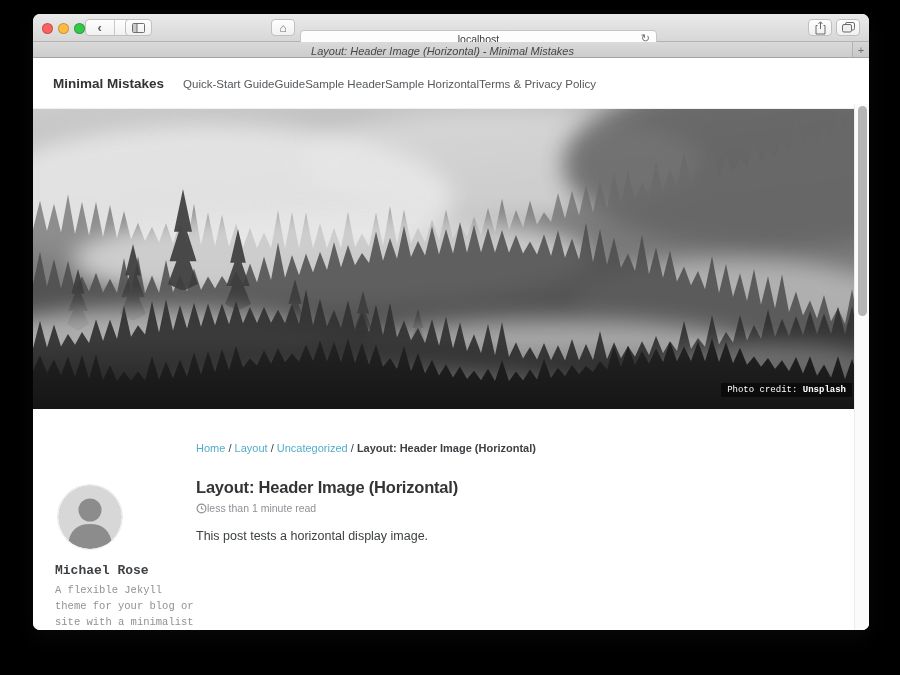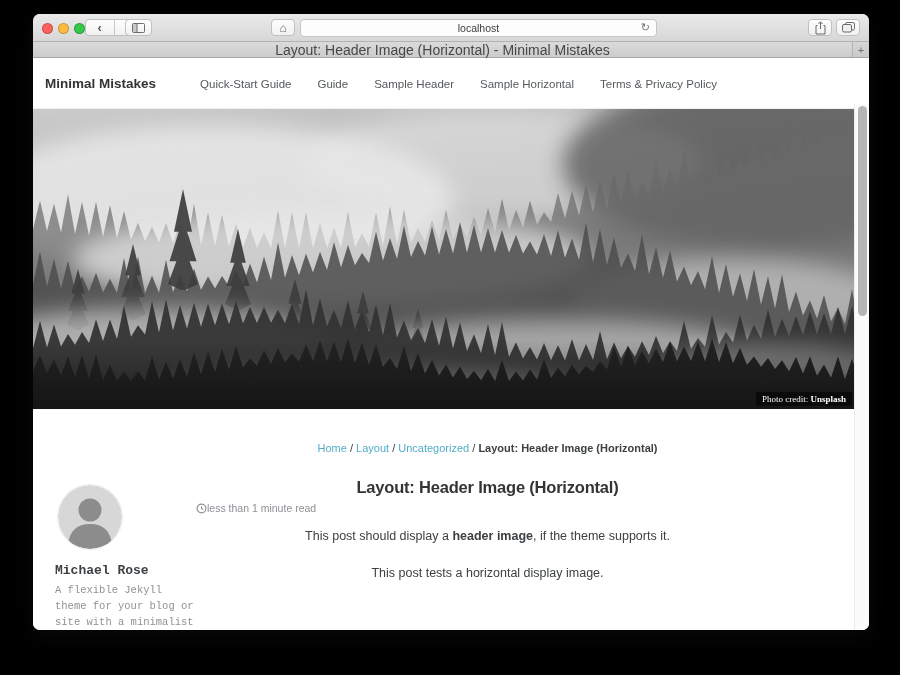--- a/index.html
+++ b/index.html
@@ -17,55 +17,55 @@
   .light { width:11px; height:11px; border-radius:50%; border:0.5px solid rgba(0,0,0,.2); }
   .tbtn { position:absolute; top:5px; height:17px; border:1px solid #c0c0c0; border-radius:4px;
     background:linear-gradient(#fefefe,#f1f1f1); color:#606060;
     display:flex; align-items:center; justify-content:center; font-size:11px; }
   .seg { left:52px; width:58px; padding:0; }
   .seg .cell { flex:1; height:100%; display:flex; align-items:center; justify-content:center;
     font-size:13px; font-weight:bold; color:#5a5a5a; }
   .seg .cell + .cell { border-left:1px solid #c9c9c9; color:#b0b0b0; }
   .sidebar-btn { left:92px; width:27px; }
   .home-btn { left:238px; width:24px; font-size:12px; color:#6e6e6e; }
-  .urlfield { position:absolute; left:267px; top:5px; width:357px; height:18px;
+  .urlfield { position:absolute; left:267px; top:16px; width:357px; height:18px;
     background:#fdfdfd; border:1px solid #c5c5c5; border-radius:4px;
     display:flex; align-items:center; justify-content:center;
     font-size:10.5px; color:#3c3c3c; }
   .reload { position:absolute; right:6px; top:1px; font-size:11px; color:#6e6e6e; }
   .share-btn { left:775px; width:24px; }
   .tabs-btn { left:803px; width:24px; }
 
   
   .tabbar { position:relative; height:16px; background:linear-gradient(#d6d6d6,#c9c9c9);
     border-bottom:1px solid #a5a5a5; }
-  .tab { position:absolute; inset:0 17px 0 0; display:flex; align-items:center;
-    justify-content:center; font-size:14px; color:#474747; background:linear-gradient(#dadada,#cccccc); }
+  .tab { position:absolute; inset:0 17px 0 0; display:flex; align-items:flex-end;
+    justify-content:center; font-size:11px; color:#474747; background:linear-gradient(#dadada,#cccccc);font-style:italic; }
   .newtab { position:absolute; right:0; top:0; width:17px; height:100%;
     border-left:1px solid #b2b2b2; display:flex; align-items:center; justify-content:center;
     font-size:11px; color:#6e6e6e; }
 
   
   .page { position:absolute; top:45px; left:0; right:0; bottom:0; background:#fff; overflow:hidden; }
-  .masthead { height:50px; display:flex; align-items:center; padding-left:12px;
+  .masthead { height:50px; display:flex; align-items:center; padding-left:20px;
     border-bottom:1px solid #f0f0f0; background:#fff; }
   .site-title { font-size:13.5px; font-weight:bold; color:#343434; text-decoration:none; }
-  .nav { display:flex; gap:26px; margin-left:44px; }
+  .nav { display:flex; margin-left:19px; }
   .nav a { font-size:11.5px; color:#55595d; text-decoration:none; }
 
   .hero { position:relative; height:300px; overflow:hidden; background:#9a9a9a; }
   .hero svg { display:block; width:100%; height:100%; }
-  .credit { position:absolute; right:17px; bottom:3px; background:rgba(0,0,0,.54);
-    color:#fff; font-family:Liberation Serif, serif; font-size:9px;
+  .credit { position:absolute; right:17px; bottom:12px; background:rgba(0,0,0,.54);
+    color:#fff; font-family:Liberation Mono, monospace; font-size:9px;
     padding:2px 6px; white-space:nowrap; }
   .credit b { font-weight:bold; }
 
   .cols { display:flex; }
   .side { width:163px; padding-left:22px; flex:none;font-family:Liberation Mono, monospace; }
-  .main { flex:1; padding-right:90px;text-align:center; }
+  .main { flex:1; padding-right:90px; }
 
   .breadcrumb { margin-top:33px; font-size:11px; color:#3d4144; }
   .breadcrumb a { color:#52adc8; text-decoration:none; }
   .breadcrumb .sep { color:#3d4144; }
   .breadcrumb .current { font-weight:bold; color:#3d4144; }
 
   h1.post-title { margin-top:24px; font-size:16.5px; font-weight:bold; color:#343434;
     letter-spacing:-0.2px; }
   .meta { margin-top:5px; font-size:10.5px; color:#8d9095; display:flex; align-items:center; }
   .main p { margin-top:13px; font-size:12.5px; line-height:1.45; color:#3d4144; }
@@ -228,21 +228,20 @@
         <h1 class="post-title">Layout: Header Image (Horizontal)</h1>
 
         <div class="meta">
           <svg width="11" height="11" viewBox="0 0 11 11">
               <circle cx="5.5" cy="5.5" r="4.4" fill="none" stroke="#8d9095" stroke-width="1.2"></circle>
               <path d="M5.5 3.2 V5.5 L7.3 6.4" fill="none" stroke="#8d9095" stroke-width="1.1"></path>
             </svg>
           <span>less than 1 minute read</span>
         </div>
 
-        <p><span>This post should display a </span><strong>header image</strong><span>, if the theme supports it.</span></p>
         <p>This post tests a horizontal display image.</p>
       </div>
     </div>
 
     <div class="scroll-track">
       <div class="scroll-thumb"></div>
     </div>
   </div>
 </div>
 

